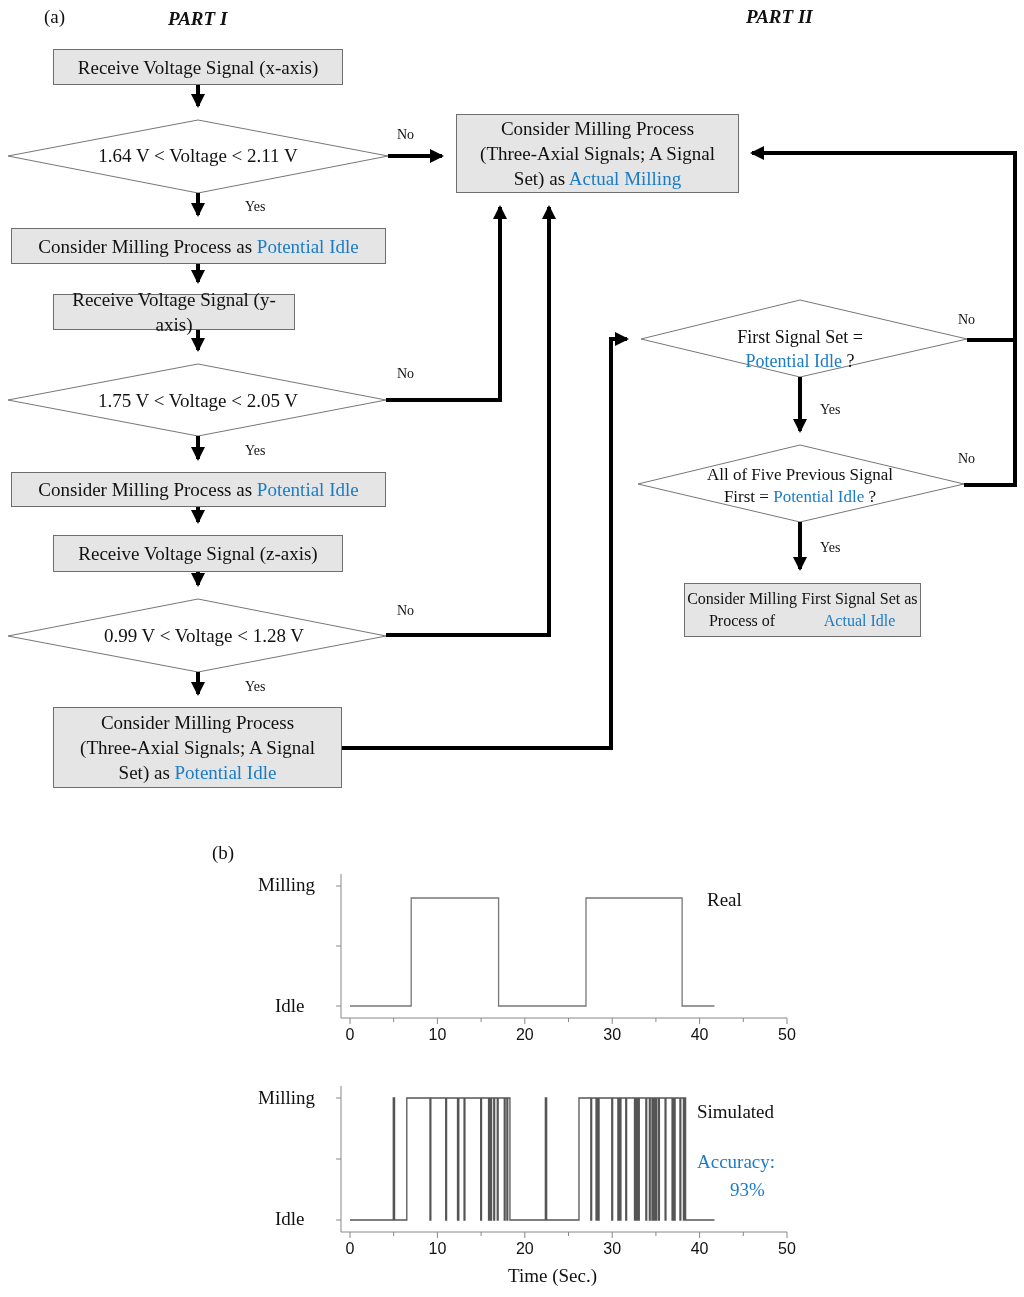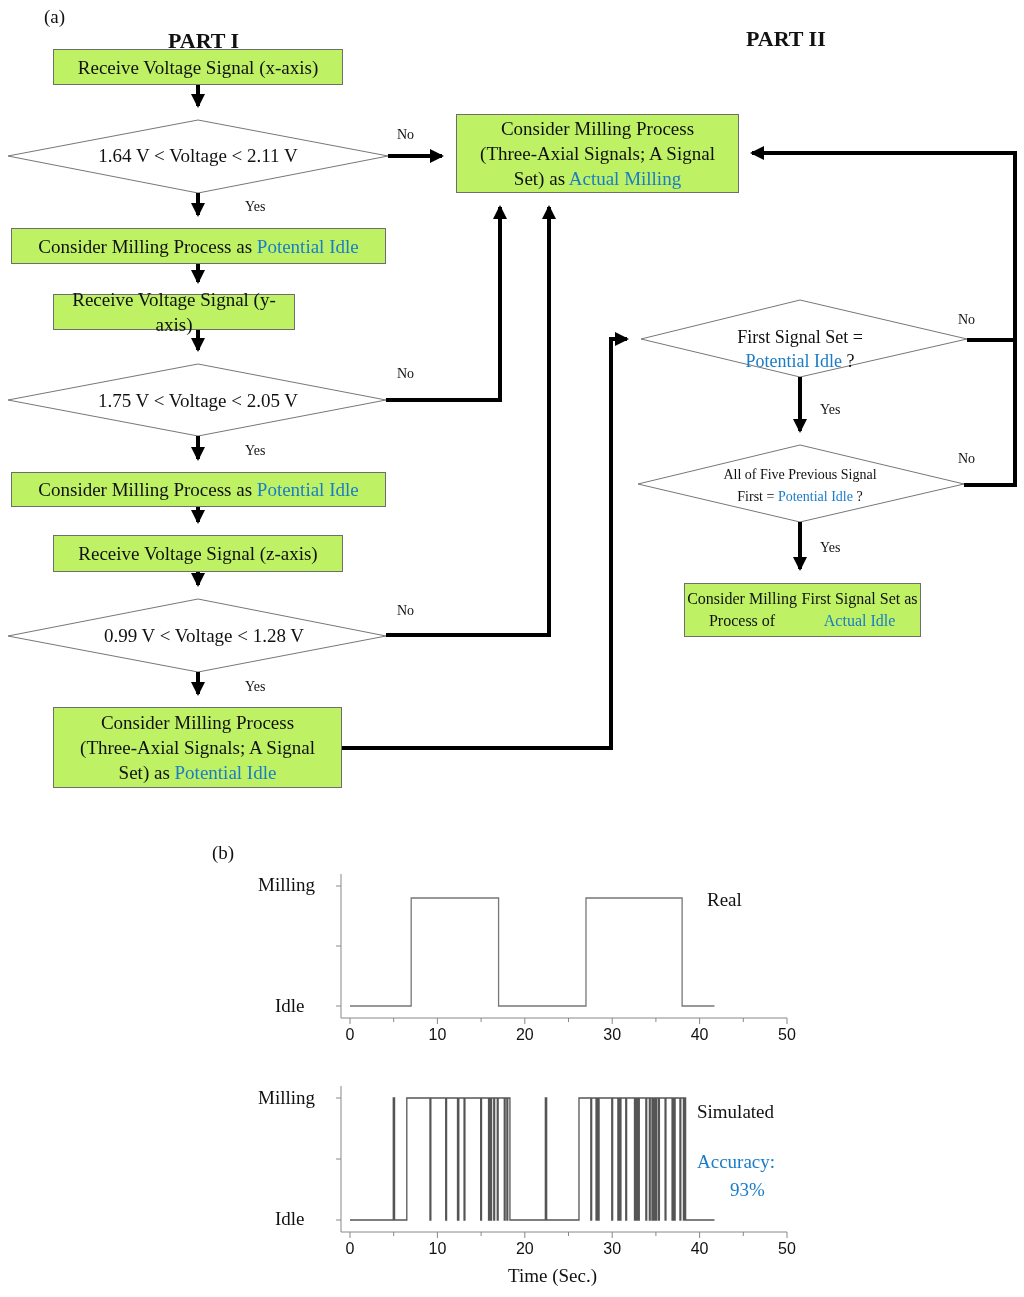--- a/index.html
+++ b/index.html
@@ -1,22 +1,22 @@
 <!DOCTYPE html>
 <html><head>
 <meta charset="utf-8">
 <style>
   html,body{margin:0;padding:0;background:#ffffff;}
   body{width:1024px;height:1297px;position:relative;overflow:hidden;font-family:"Liberation Serif","DejaVu Serif",serif;color:#111;}
   .abs{position:absolute;}
   .label{font-size:19px;}
-  .part{font-size:22px;font-weight:bold;margin-top:20px;}
-  .box{position:absolute;border:1px solid #6e6e6e;background:#bef264;box-sizing:border-box;display:flex;align-items:center;justify-content:center;text-align:center;font-size:19px;line-height:25px;}
+  .part{font-size:19px;font-weight:bold;font-style:italic;}
+  .box{position:absolute;border:1px solid #6e6e6e;background:#e5e5e5;box-sizing:border-box;display:flex;align-items:center;justify-content:center;text-align:center;font-size:19px;line-height:25px;}
   .dtext{position:absolute;text-align:center;font-size:19px;line-height:24px;}
-  .small{font-size:14px;line-height:22px;}
+  .small{font-size:17px;line-height:22px;}
   .yn{position:absolute;font-size:14px;}
   .blue{color:#1a7cc7;}
   svg{position:absolute;left:0;top:0;}
   .tick{font-family:"Liberation Sans","DejaVu Sans",sans-serif;font-size:16px;}
 </style>
 </head>
 <body>
 
 <div class="abs label" style="left:44px;top:6px;">(a)</div>
 <div class="abs part" style="left:168px;top:8px;">PART I</div>

